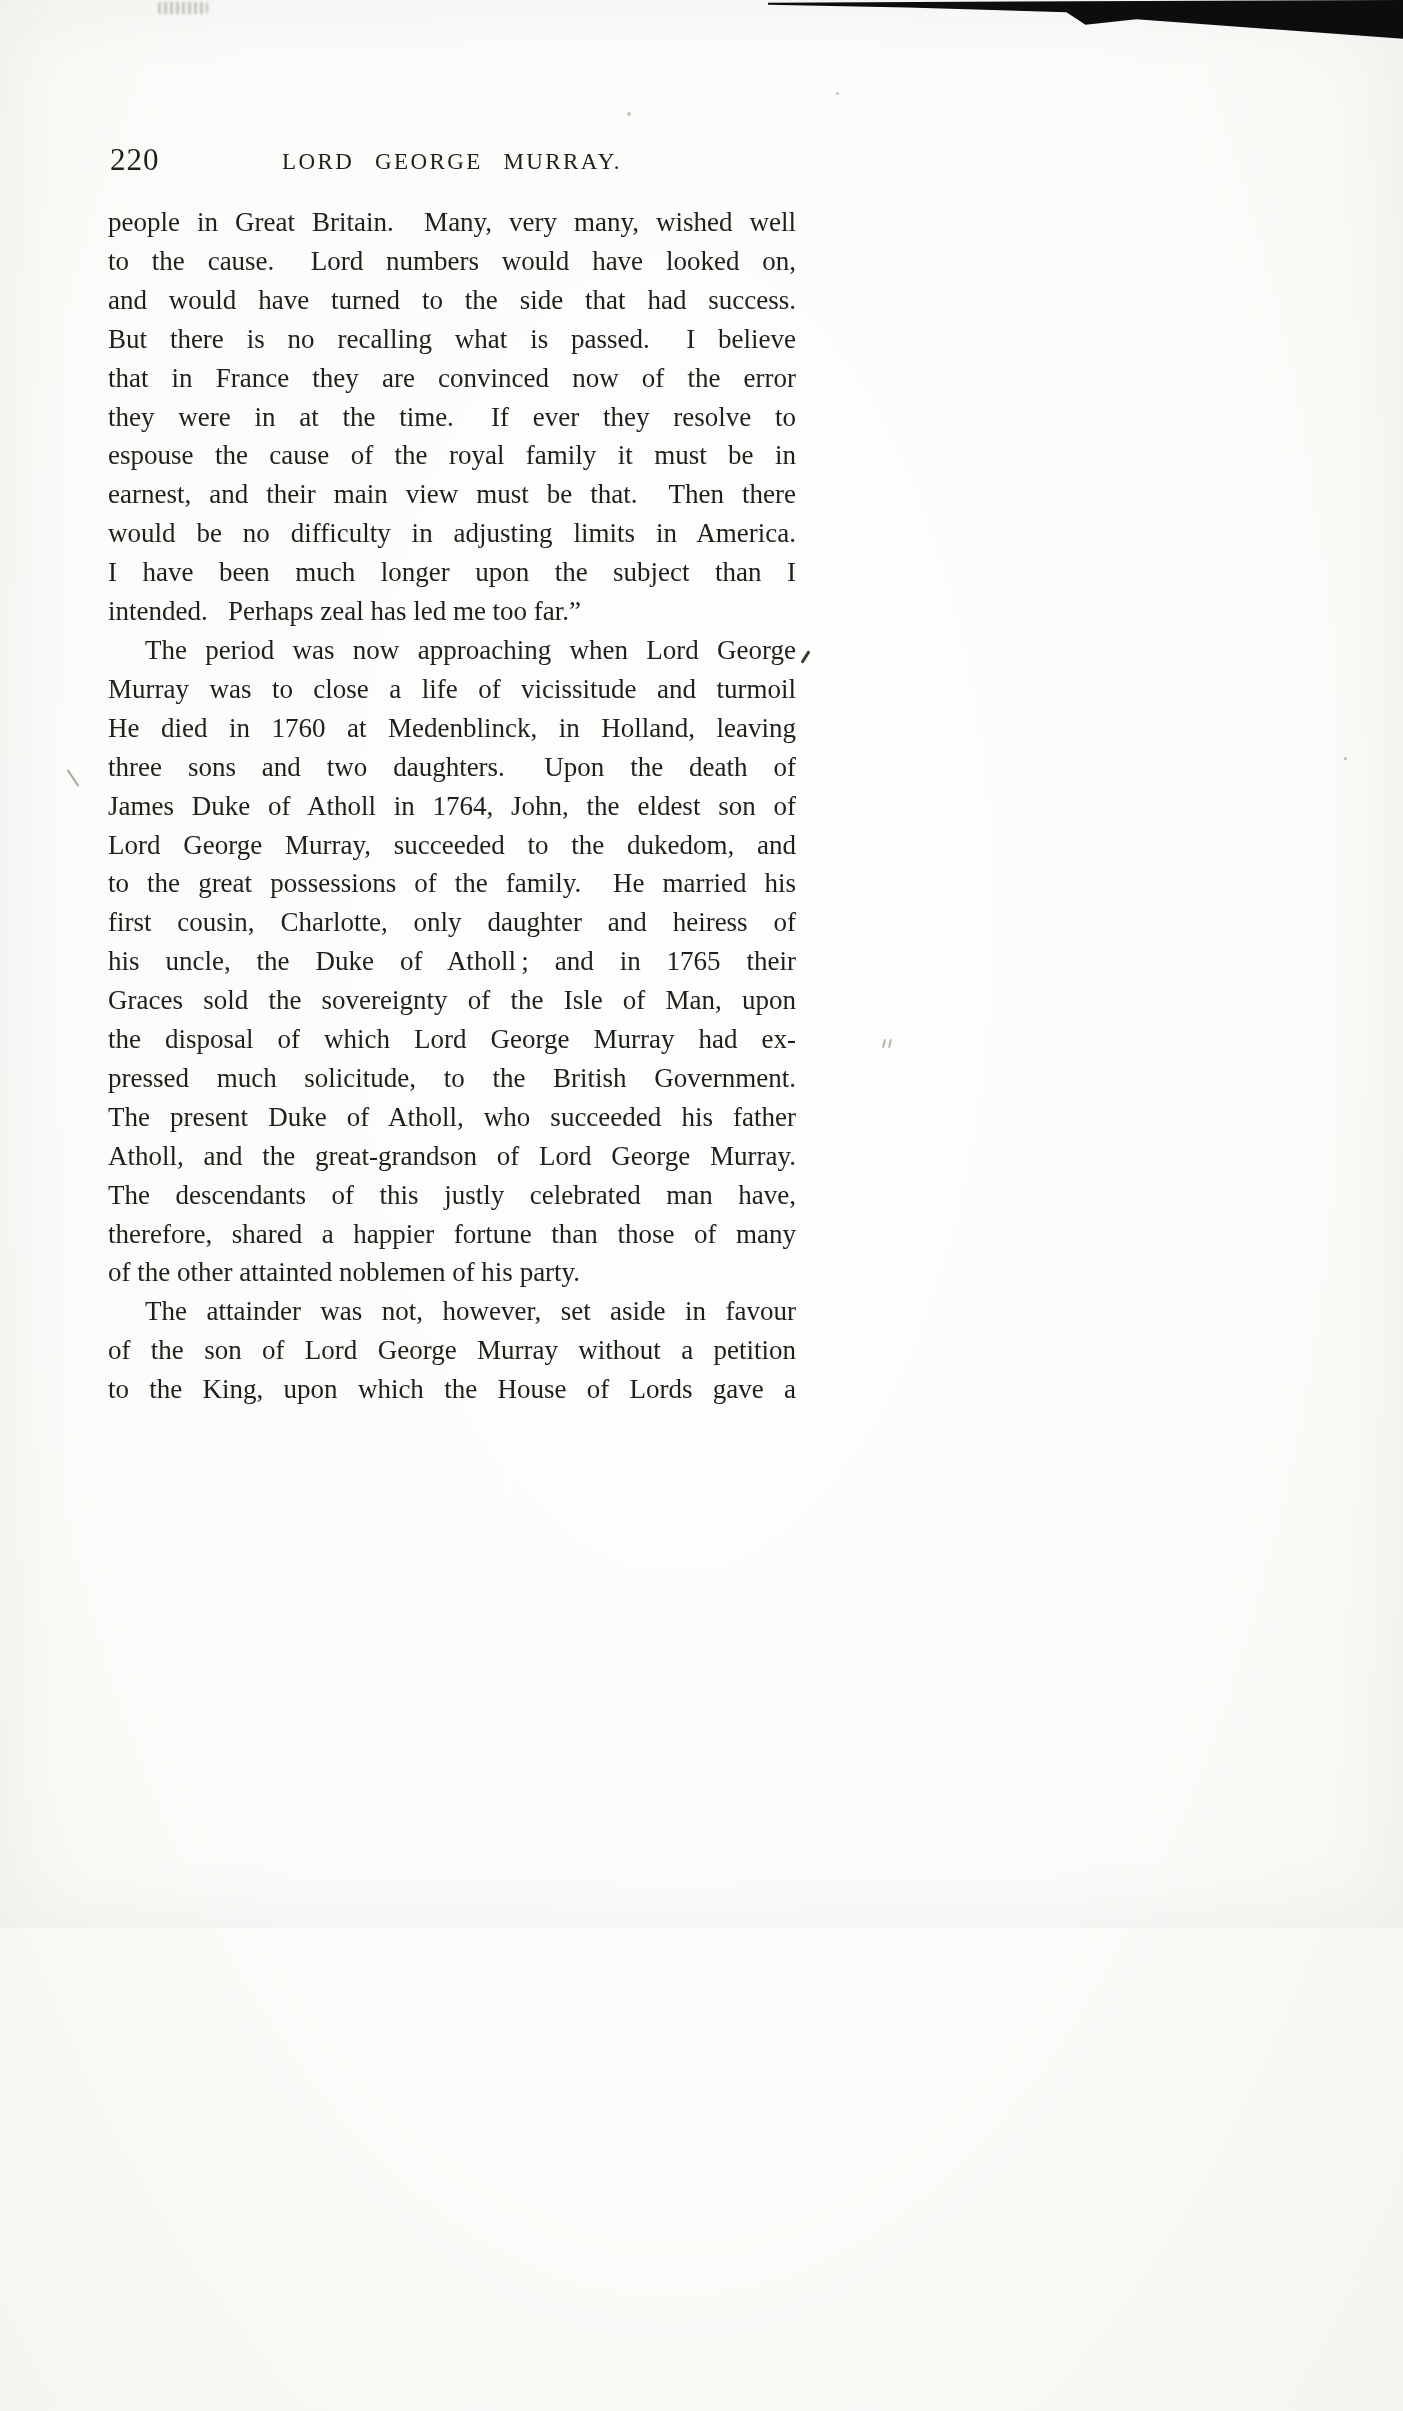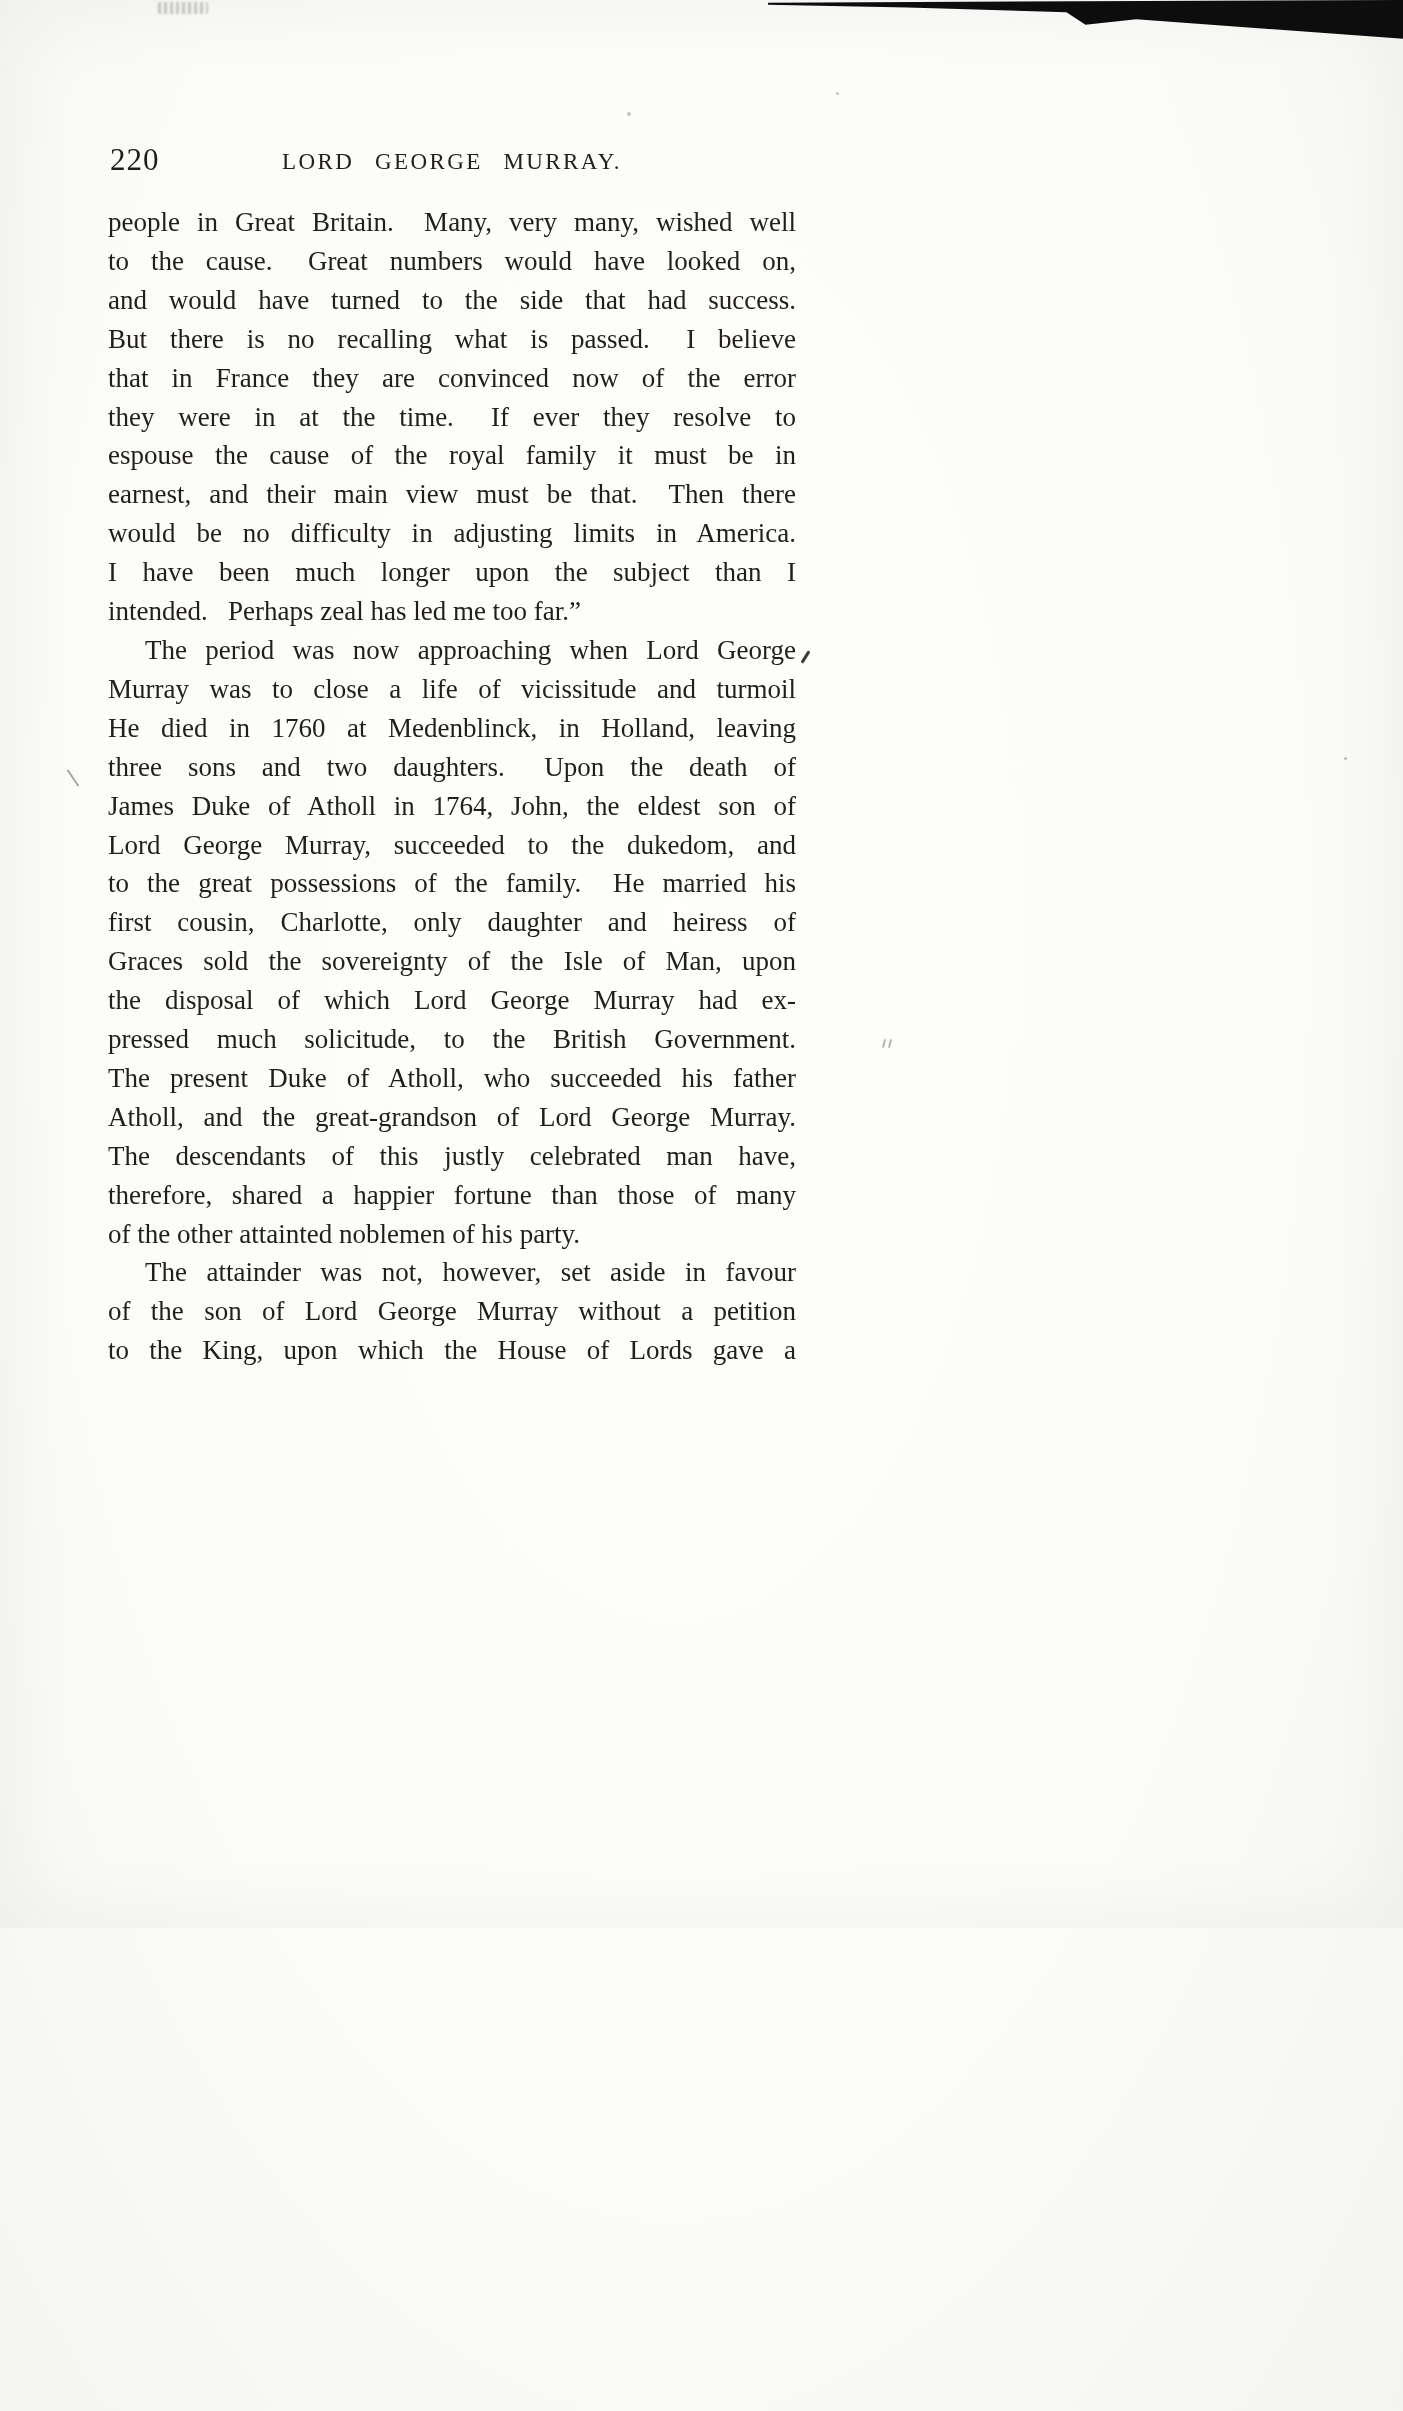--- a/index.html
+++ b/index.html
@@ -145,38 +145,39 @@
   <div class="corner-wedge"></div>
   <div class="smudge"></div>
 
   <div class="header">
     <span class="pagenum">220</span>
     <span class="running-title">LORD GEORGE MURRAY.</span>
   </div>
 
   <div class="bodytext" id="textblock">
       <div class="line">people in Great Britain.  Many, very many, wished well</div>
-      <div class="line">to the cause.  Great numbers would have looked on,</div>
+      <div class="line">to the cause.  Lord numbers would have looked on,</div>
       <div class="line">and would have turned to the side that had success.</div>
       <div class="line">But there is no recalling what is passed.  I believe</div>
       <div class="line">that in France they are convinced now of the error</div>
       <div class="line">they were in at the time.  If ever they resolve to</div>
       <div class="line">espouse the cause of the royal family it must be in</div>
       <div class="line">earnest, and their main view must be that.  Then there</div>
       <div class="line">would be no difficulty in adjusting limits in America.</div>
       <div class="line">I have been much longer upon the subject than I</div>
       <div class="line endline">intended.  Perhaps zeal has led me too far.”</div>
       <div class="line indent">The period was now approaching when Lord George</div>
       <div class="line">Murray was to close a life of vicissitude and turmoil</div>
       <div class="line">He died in 1760 at Medenblinck, in Holland, leaving</div>
       <div class="line">three sons and two daughters.  Upon the death of</div>
       <div class="line">James Duke of Atholl in 1764, John, the eldest son of</div>
       <div class="line">Lord George Murray, succeeded to the dukedom, and</div>
       <div class="line">to the great possessions of the family.  He married his</div>
       <div class="line">first cousin, Charlotte, only daughter and heiress of</div>
+      <div class="line">his uncle, the Duke of Atholl ; and in 1765 their</div>
       <div class="line">Graces sold the sovereignty of the Isle of Man, upon</div>
       <div class="line">the disposal of which Lord George Murray had ex-</div>
       <div class="line">pressed much solicitude, to the British Government.</div>
       <div class="line">The present Duke of Atholl, who succeeded his father</div>
       <div class="line">Atholl, and the great-grandson of Lord George Murray.</div>
       <div class="line">The descendants of this justly celebrated man have,</div>
       <div class="line">therefore, shared a happier fortune than those of many</div>
       <div class="line endline">of the other attainted noblemen of his party.</div>
       <div class="line indent">The attainder was not, however, set aside in favour</div>
       <div class="line">of the son of Lord George Murray without a petition</div>

